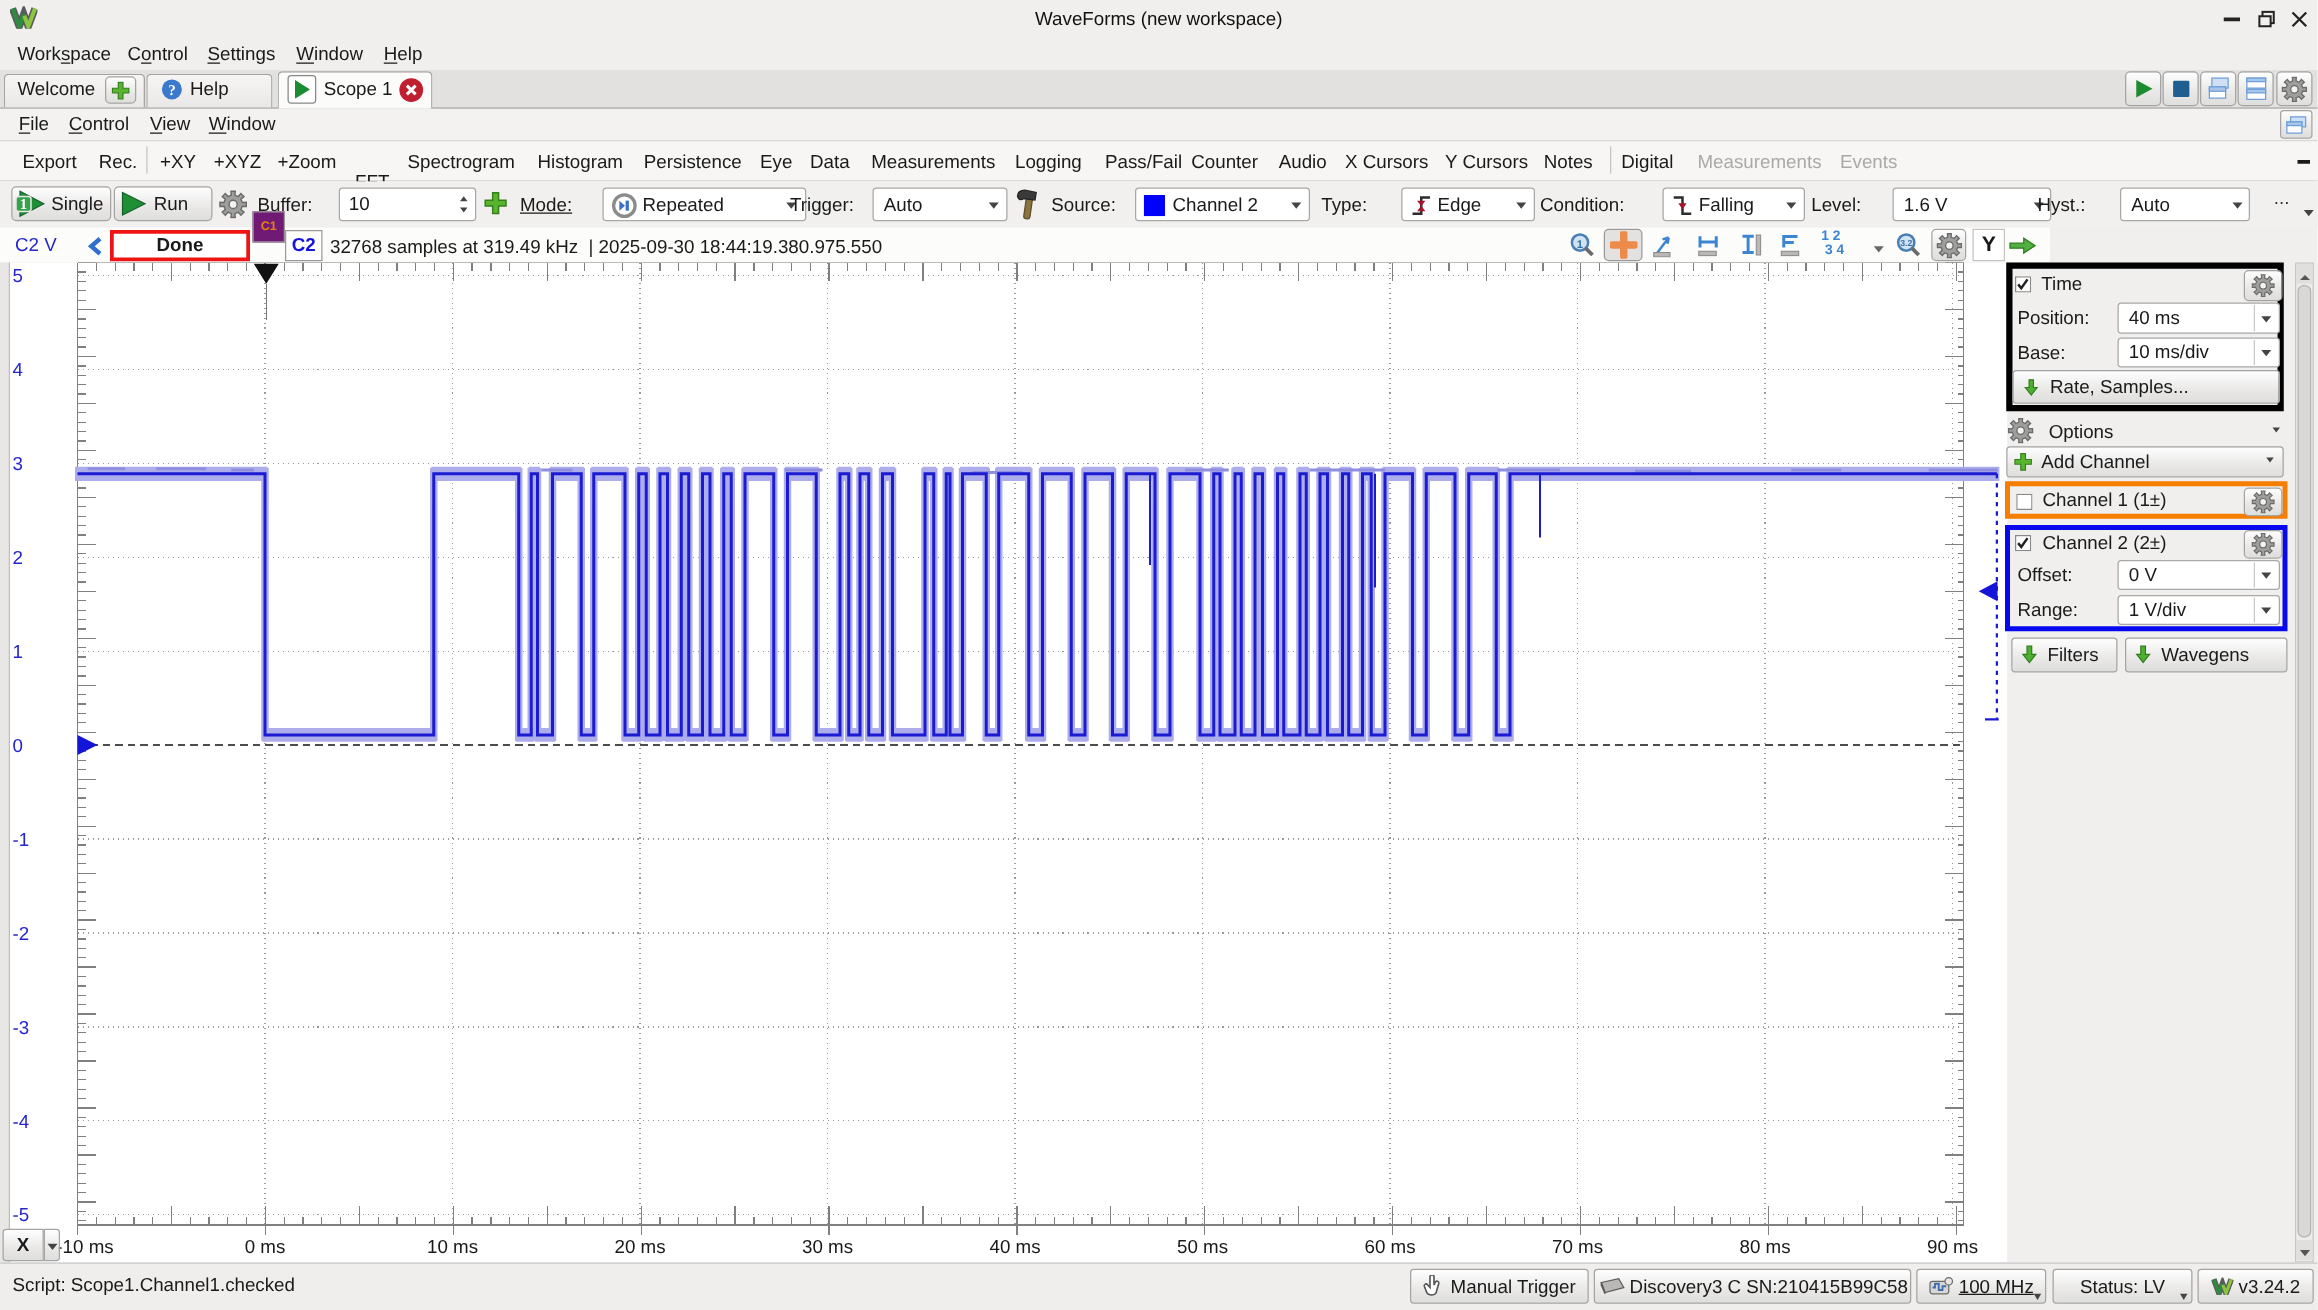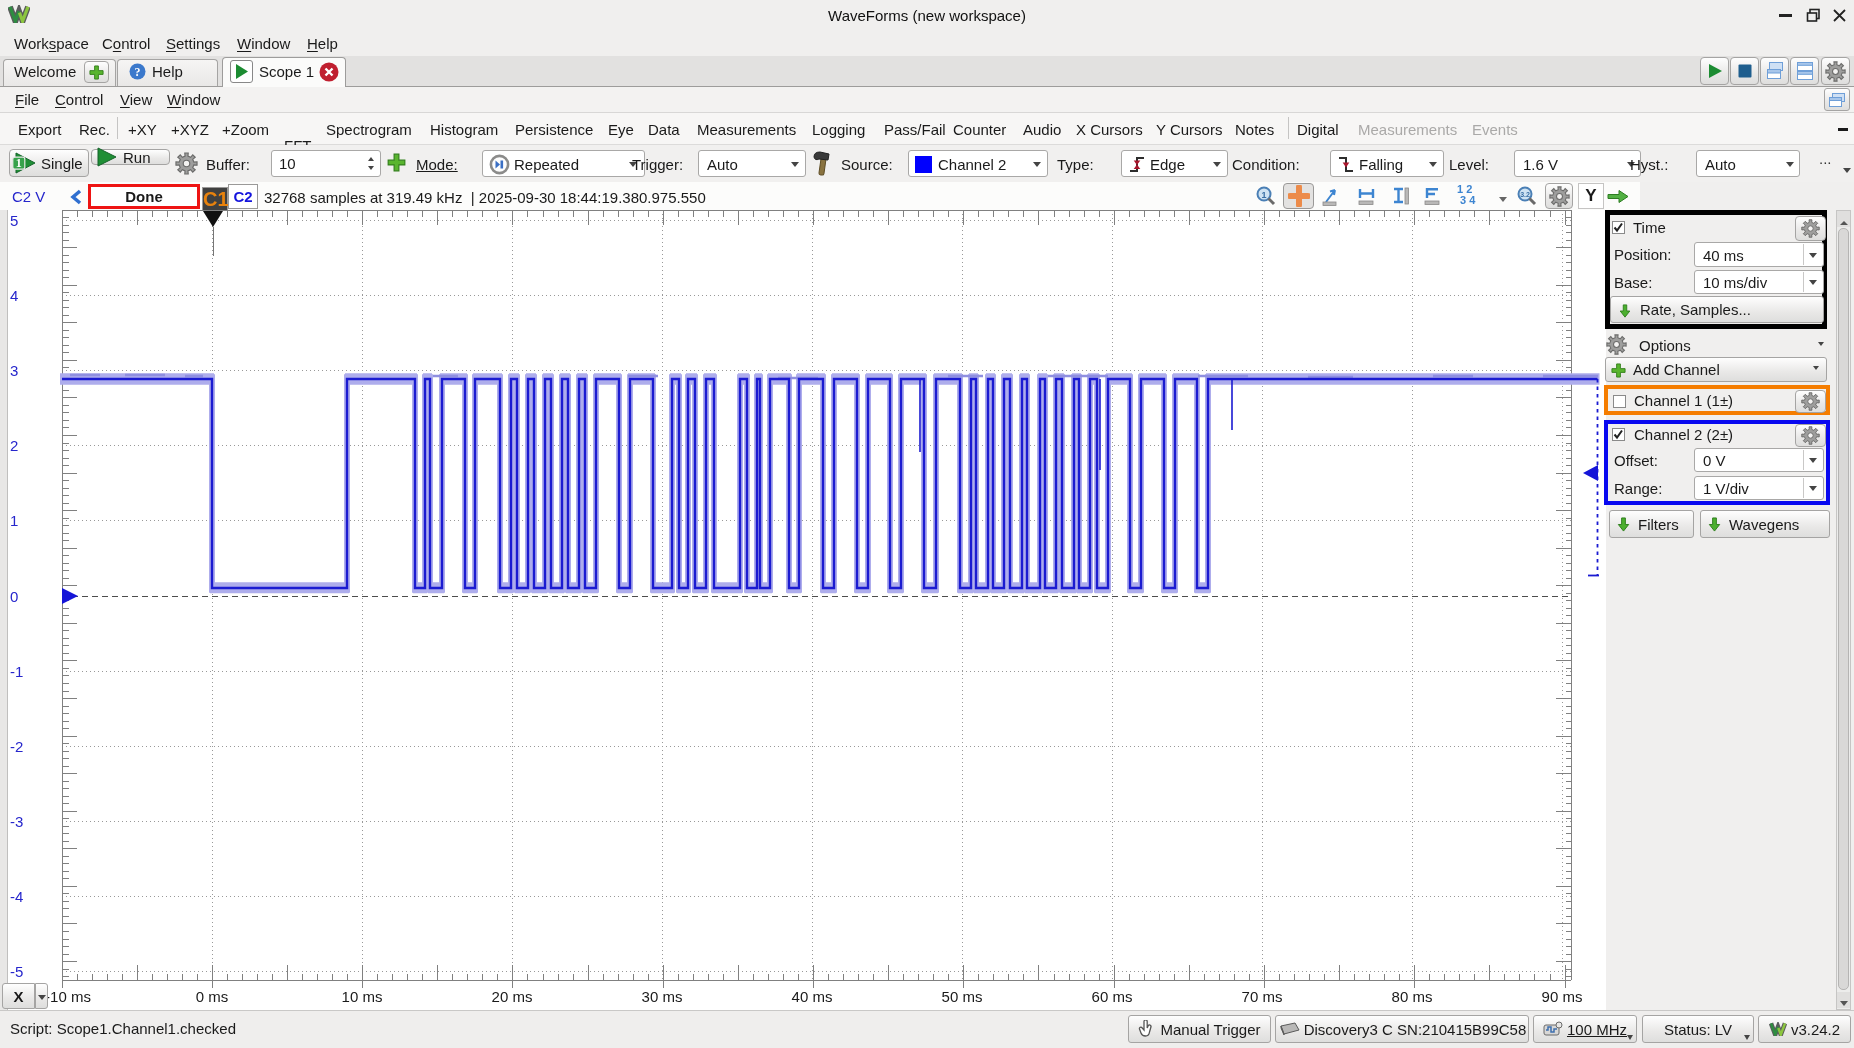--- a/index.html
+++ b/index.html
@@ -124,21 +124,21 @@
 <div class="abs" style="left:1838px;top:128px;width:10px;height:3px;background:#1a1a1a;"></div>
 <div class="abs" style="left:0;top:145px;width:1854px;height:37px;background:#f1f0ef;"></div>
 <div class="btn" style="left:9px;top:149px;width:80px;height:28px;justify-content:flex-start;">
     <svg width="25" height="22" style="margin-left:2px;">
       <path d="M4 1 L23 11 L4 21 Z" fill="#1f8f35" stroke="#15632a"></path>
       <rect x="0.8" y="5.2" width="12" height="12" rx="2" fill="#37a24b" stroke="#e8e8e8" stroke-width="1.2"></rect>
       <text x="6.8" y="15" font-size="12" font-weight="bold" fill="#fff" text-anchor="middle" font-family="Liberation Serif,serif">1</text>
     </svg>
     <span style="font-size:15px;margin-left:4px;">Single</span>
   </div>
-<div class="btn" style="left:91px;top:149px;width:79px;height:16px;justify-content:flex-start;">
+<div class="btn" style="left:91px;top:149px;width:79px;height:28px;justify-content:flex-start;">
     <svg width="22" height="20" style="margin-left:4px;">
       <path d="M2 1 L20 10 L2 19 Z" fill="#1f8f35" stroke="#15632a"></path>
     </svg>
     <span style="font-size:15px;margin-left:5px;">Run</span>
   </div>
 <div class="abs" style="left:175px;top:152px;"><svg width="23" height="23" viewBox="0 0 24 24">
       <path d="M 10.2,1.0 L 13.8,1.0 L 13.5,4.3 L 16.3,5.5 L 18.5,2.9 L 21.1,5.5 L 18.5,7.7 L 19.7,10.5 L 23.0,10.2 L 23.0,13.8 L 19.7,13.5 L 18.5,16.3 L 21.1,18.5 L 18.5,21.1 L 16.3,18.5 L 13.5,19.7 L 13.8,23.0 L 10.2,23.0 L 10.5,19.7 L 7.7,18.5 L 5.5,21.1 L 2.9,18.5 L 5.5,16.3 L 4.3,13.5 L 1.0,13.8 L 1.0,10.2 L 4.3,10.5 L 5.5,7.7 L 2.9,5.5 L 5.5,2.9 L 7.7,5.5 L 10.5,4.3 Z" fill="#9e9e9d" stroke="#6b6b6a" stroke-width="1.2"></path>
       <circle cx="12" cy="12" r="3.4" fill="#f4f3f2" stroke="#6b6b6a" stroke-width="1.2"></circle>
     </svg></div>
 <div class="lbl" style="left:206px;top:156px;">Buffer:</div>
@@ -207,21 +207,21 @@
     <span class="dar" style="right:5px;"></span>
   </div>
 <div class="lbl" style="left:1819px;top:150px;color:#333;">...</div>
 <span class="dar abs" style="left:1843px;top:170px;border-left-width:4px;border-right-width:4px;"></span>
 <div class="abs" style="left:0;top:182px;width:1640px;height:28px;background:#fcfcfb;"></div>
 <div class="abs" style="left:12px;top:188px;font-size:15px;color:#2626cc;">C2 V</div>
 <svg class="abs" style="left:69px;top:189px;" width="14" height="16">
     <path d="M11 2 L4 8 L11 14" stroke="#2f6fd0" stroke-width="3.5" fill="none"></path>
   </svg>
 <div class="abs" style="left:88px;top:184px;width:112px;height:25px;background:#fff;border:3px solid #ee1413;box-sizing:border-box;text-align:center;font-size:15px;font-weight:bold;line-height:19px;">Done</div>
-<div class="abs" style="left:202px;top:187px;width:26px;height:25px;background:#404040;border:1px solid #9a9998;box-sizing:border-box;text-align:center;font-size:20px;font-weight:bold;color:#e8820d;line-height:23px;">C1</div>
+<div class="abs" style="left:202px;top:169px;width:26px;height:25px;background:#701a75;border:1px solid #9a9998;box-sizing:border-box;text-align:center;font-size:10px;font-weight:bold;color:#e8820d;line-height:23px;">C1</div>
 <div class="abs" style="left:228px;top:184px;width:30px;height:25px;background:#fff;border:1px solid #9a9998;box-sizing:border-box;text-align:center;font-size:15px;font-weight:bold;color:#1414dd;line-height:23px;">C2</div>
 <div class="abs" style="left:264px;top:189px;font-size:15px;white-space:nowrap;">32768 samples at 319.49 kHz&nbsp; | 2025-09-30 18:44:19.380.975.550</div>
 <svg class="abs" style="left:1255px;top:185px;" width="22" height="22">
     <circle cx="9" cy="9" r="6.5" fill="#cfe3f2" stroke="#4a7fb5" stroke-width="2"></circle>
     <path d="M13.5 13.5 L19 19" stroke="#6a6a6a" stroke-width="3"></path>
     <text x="9" y="13" font-size="9" fill="#3a6fa5" text-anchor="middle" font-weight="bold">1</text>
   </svg>
 <div class="abs" style="left:1283px;top:183px;width:31px;height:26px;background:#e3e2e1;border:1px solid #9a9998;border-radius:4px;box-sizing:border-box;"></div>
 <svg class="abs" style="left:1288px;top:185px;" width="22" height="22">
     <path d="M11 2 V20 M2 11 H20" stroke="#ec8b4a" stroke-width="6" stroke-linecap="round"></path>

